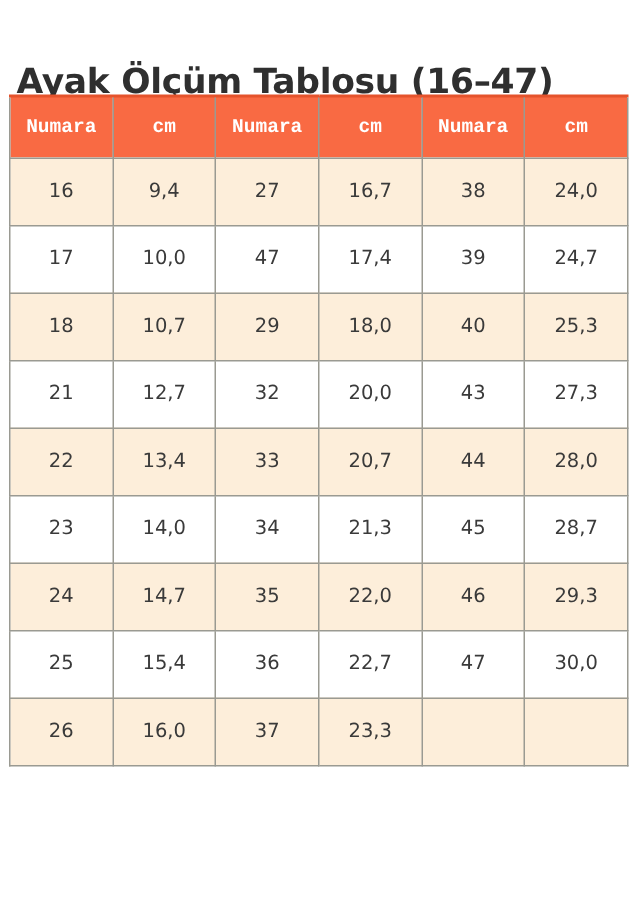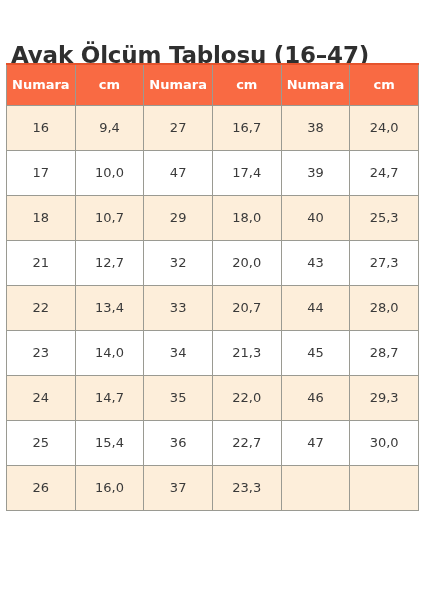--- a/index.html
+++ b/index.html
@@ -52,20 +52,21 @@
     background: #f96a43;
     color: #ffffff;
     font-weight: bold;
     font-size: 13px;
     height: 41px;
     text-align: center;
     border: 1px solid #9a9a92;
     border-top: 2px solid #e5532c;
     padding: 0;
     box-sizing: border-box;
+    font-family: Liberation Mono, monospace;
   }
   table.size-table tbody td {
     height: 45px;
     text-align: center;
     color: #3a3a3a;
     font-size: 13px;
     border: 1px solid #9a9a92;
     padding: 0;
     box-sizing: border-box;
     background: #ffffff;

